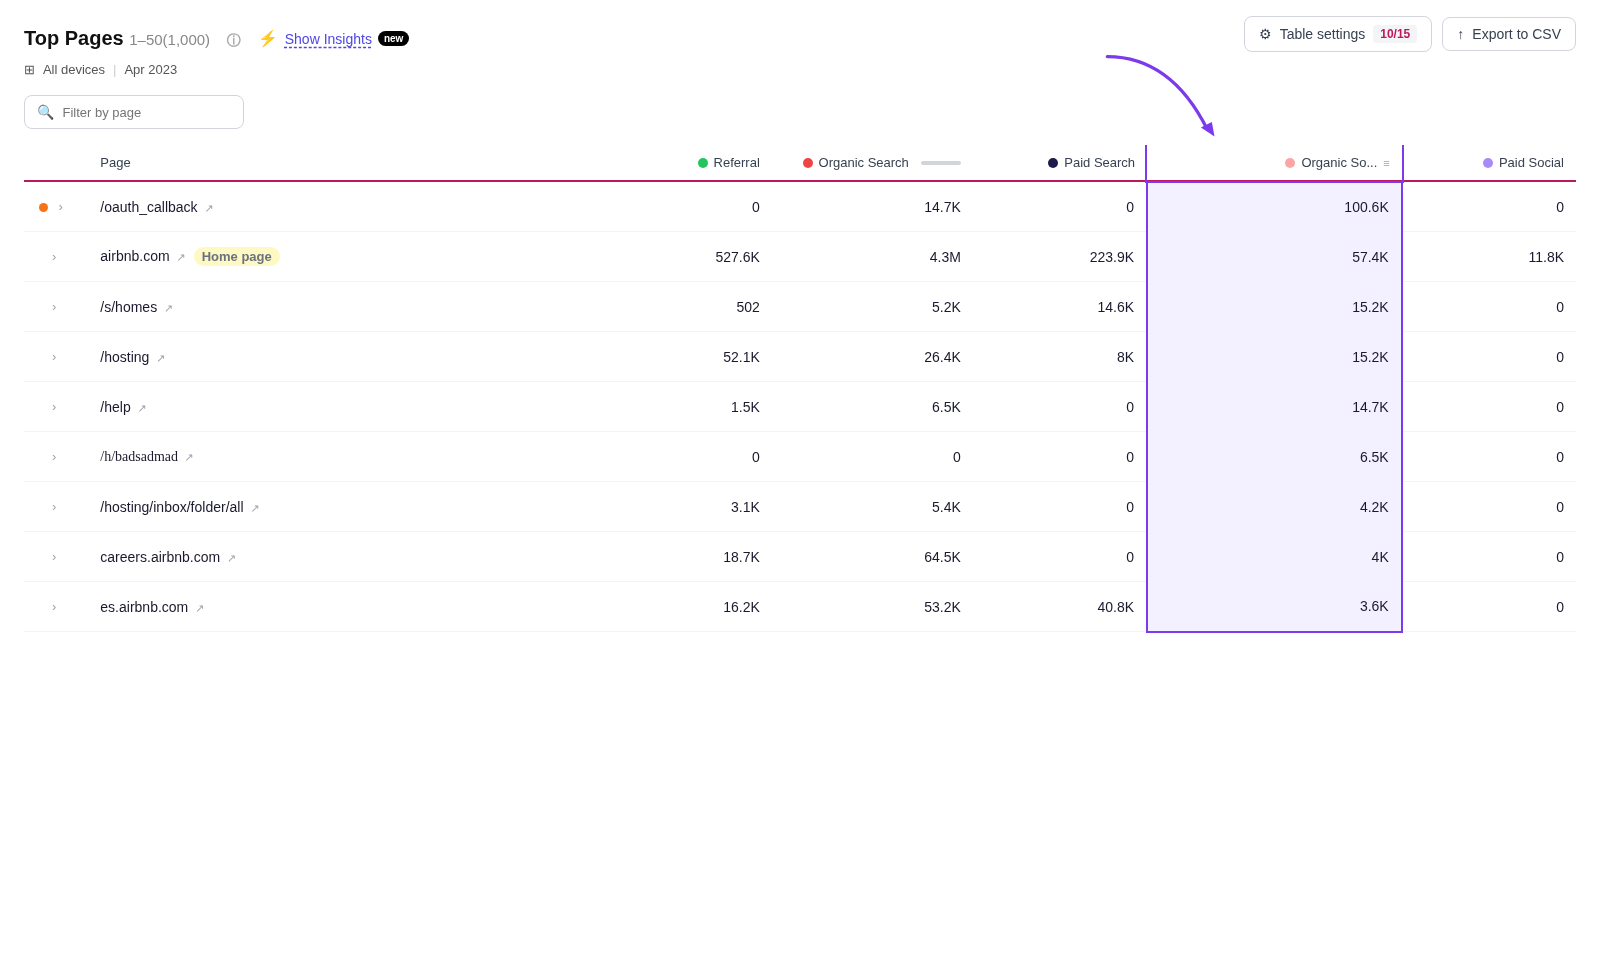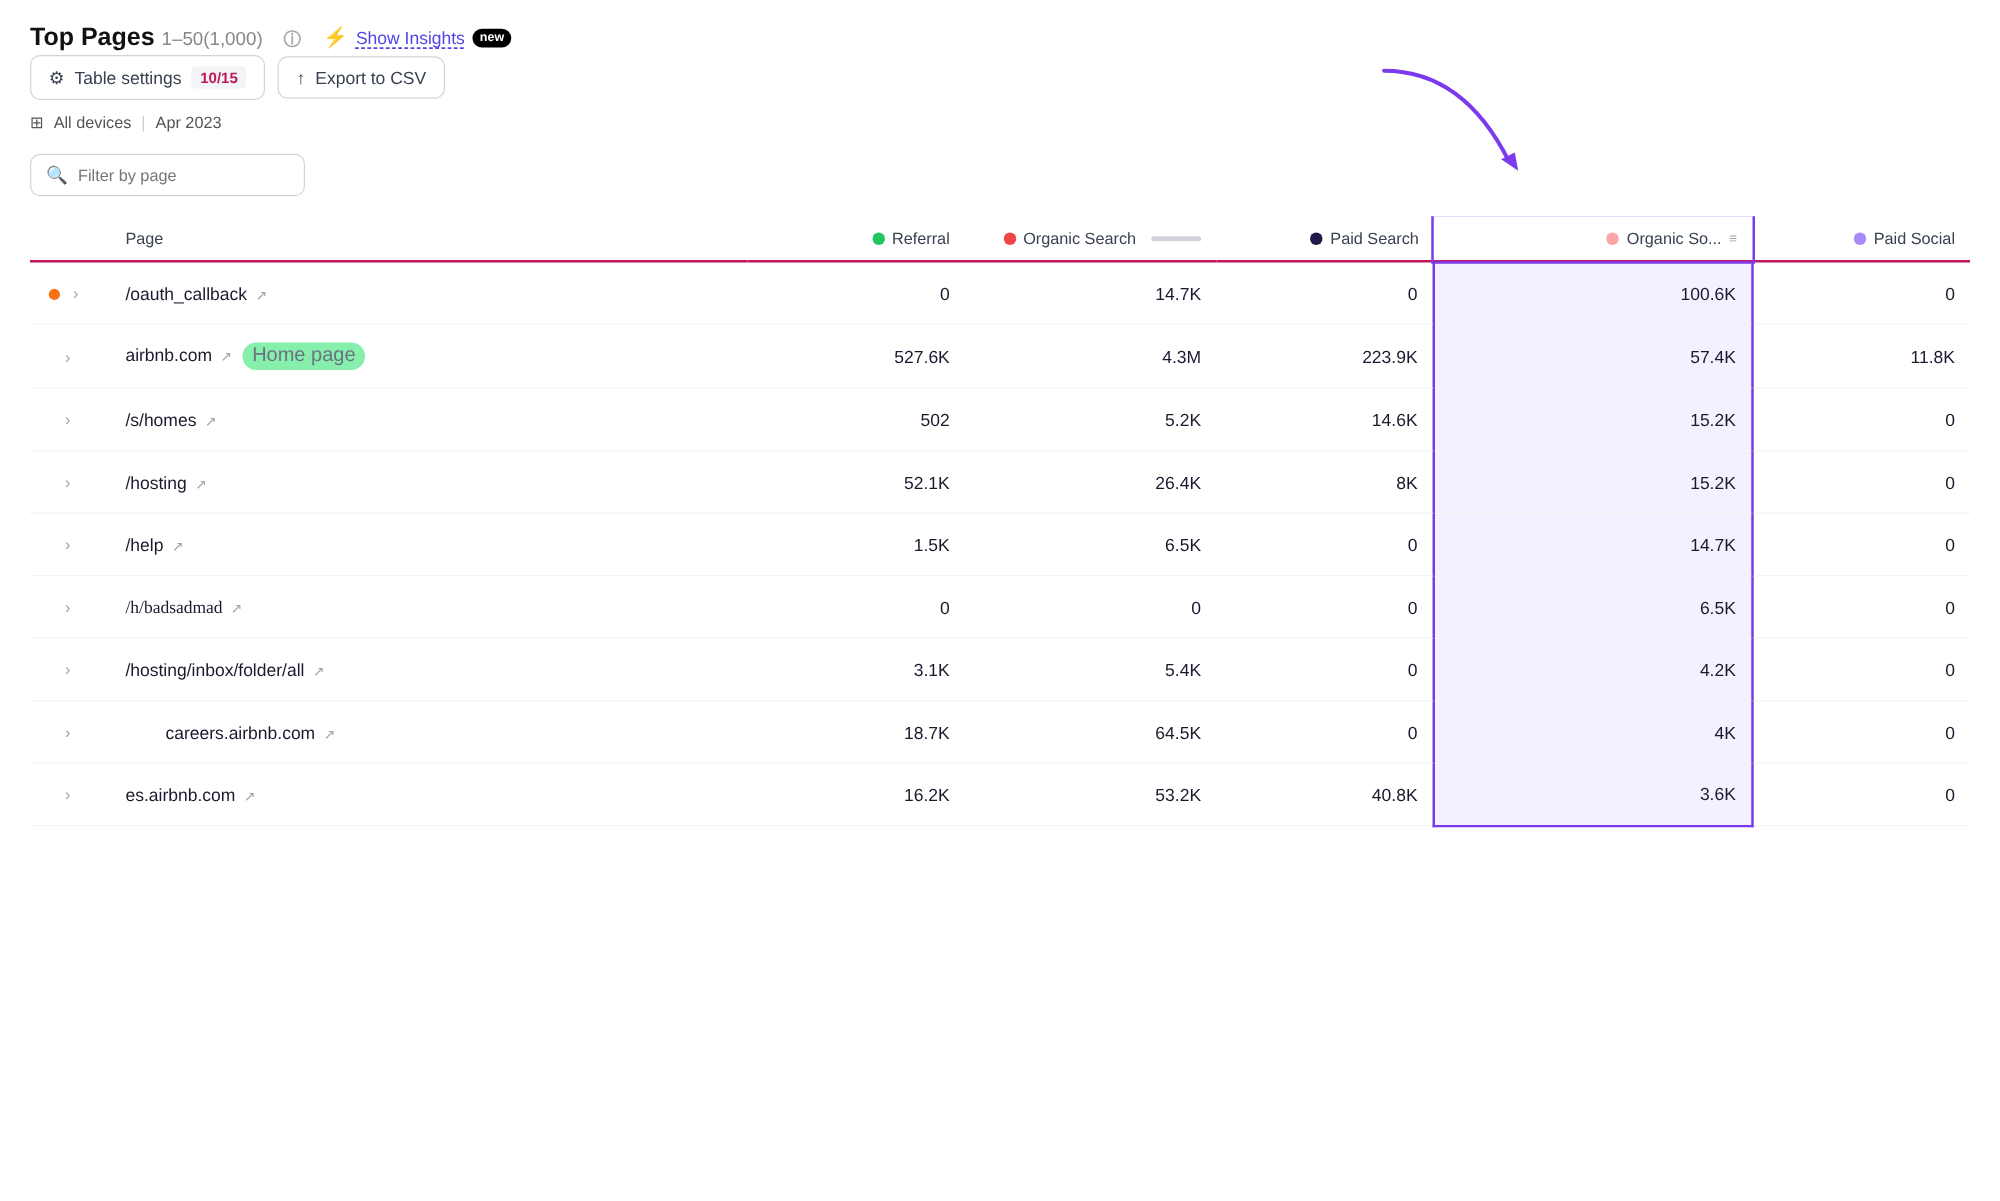--- a/index.html
+++ b/index.html
@@ -13,24 +13,23 @@
       width: 1600px;
       min-height: 961px;
       background: #fff;
       padding: 16px 24px;
       position: relative;
       overflow: hidden;
     }
     
     .header-row {
       display: flex;
-      align-items: flex-start;
+      align-items: flex-end;
       justify-content: space-between;
       margin-bottom: 10px;
-      flex-direction: column;
     }
     .header-left {
       display: flex;
       align-items: center;
       gap: 12px;
     }
     .title-main {
       font-size: 20px;
       font-weight: 700;
       color: #111;
@@ -239,27 +238,27 @@
       text-decoration: none;
       font-size: 14px;
     }
     .external-link-icon {
       color: #9ca3af;
       font-size: 11px;
       margin-left: 3px;
     }
     .home-page-badge {
       display: inline-block;
-      background: #86efac;
+      background: #fef9c3;
       color: #6b7280;
-      font-size: 16px;
+      font-size: 13px;
       padding: 2px 8px;
       border-radius: 12px;
       margin-left: 8px;
-      font-weight: 400;
+      font-weight: 700;
     }
 
     
     .arrow-annotation {
       position: absolute;
       top: 50px;
       right: 340px;
       width: 220px;
       height: 120px;
       pointer-events: none;
@@ -447,21 +446,21 @@
             <td style="text-align: center; padding-left: 8px;"><button class="expand-btn" style="color:#9ca3af;font-size:13px;background:none;border:none;cursor:pointer;">›</button></td>
             <td style="text-align: left;"><a class="page-link" href="#" style="color:#1a1a2e;text-decoration:none;font-size:14px;">/hosting/inbox/folder/all <span class="external-link-icon" style="color:#9ca3af;font-size:11px;">↗</span></a></td>
             <td><span>3.1K</span></td>
             <td><span>5.4K</span></td>
             <td><span>0</span></td>
             <td class="highlighted-col" style="background: rgb(243, 240, 255); border-left: 2.5px solid rgb(124, 58, 237); border-right: 2.5px solid rgb(124, 58, 237);"><span>4.2K</span></td>
             <td><span>0</span></td>
           </tr>
           <tr>
             <td style="text-align: center; padding-left: 8px;"><button class="expand-btn" style="color:#9ca3af;font-size:13px;background:none;border:none;cursor:pointer;">›</button></td>
-            <td style="text-align: left;"><a class="page-link" href="#" style="color:#1a1a2e;text-decoration:none;font-size:14px;margin-left:32px;">careers.airbnb.com <span class="external-link-icon" style="color:#9ca3af;font-size:11px;">↗</span></a></td>
+            <td style="text-align: left;"><a class="page-link" href="#" style="color:#1a1a2e;text-decoration:none;font-size:14px;">careers.airbnb.com <span class="external-link-icon" style="color:#9ca3af;font-size:11px;">↗</span></a></td>
             <td><span>18.7K</span></td>
             <td><span>64.5K</span></td>
             <td><span>0</span></td>
             <td class="highlighted-col" style="background: rgb(243, 240, 255); border-left: 2.5px solid rgb(124, 58, 237); border-right: 2.5px solid rgb(124, 58, 237);"><span>4K</span></td>
             <td><span>0</span></td>
           </tr>
           <tr>
             <td style="text-align: center; padding-left: 8px;"><button class="expand-btn" style="color:#9ca3af;font-size:13px;background:none;border:none;cursor:pointer;">›</button></td>
             <td style="text-align: left;"><a class="page-link" href="#" style="color:#1a1a2e;text-decoration:none;font-size:14px;">es.airbnb.com <span class="external-link-icon" style="color:#9ca3af;font-size:11px;">↗</span></a></td>
             <td><span>16.2K</span></td>

